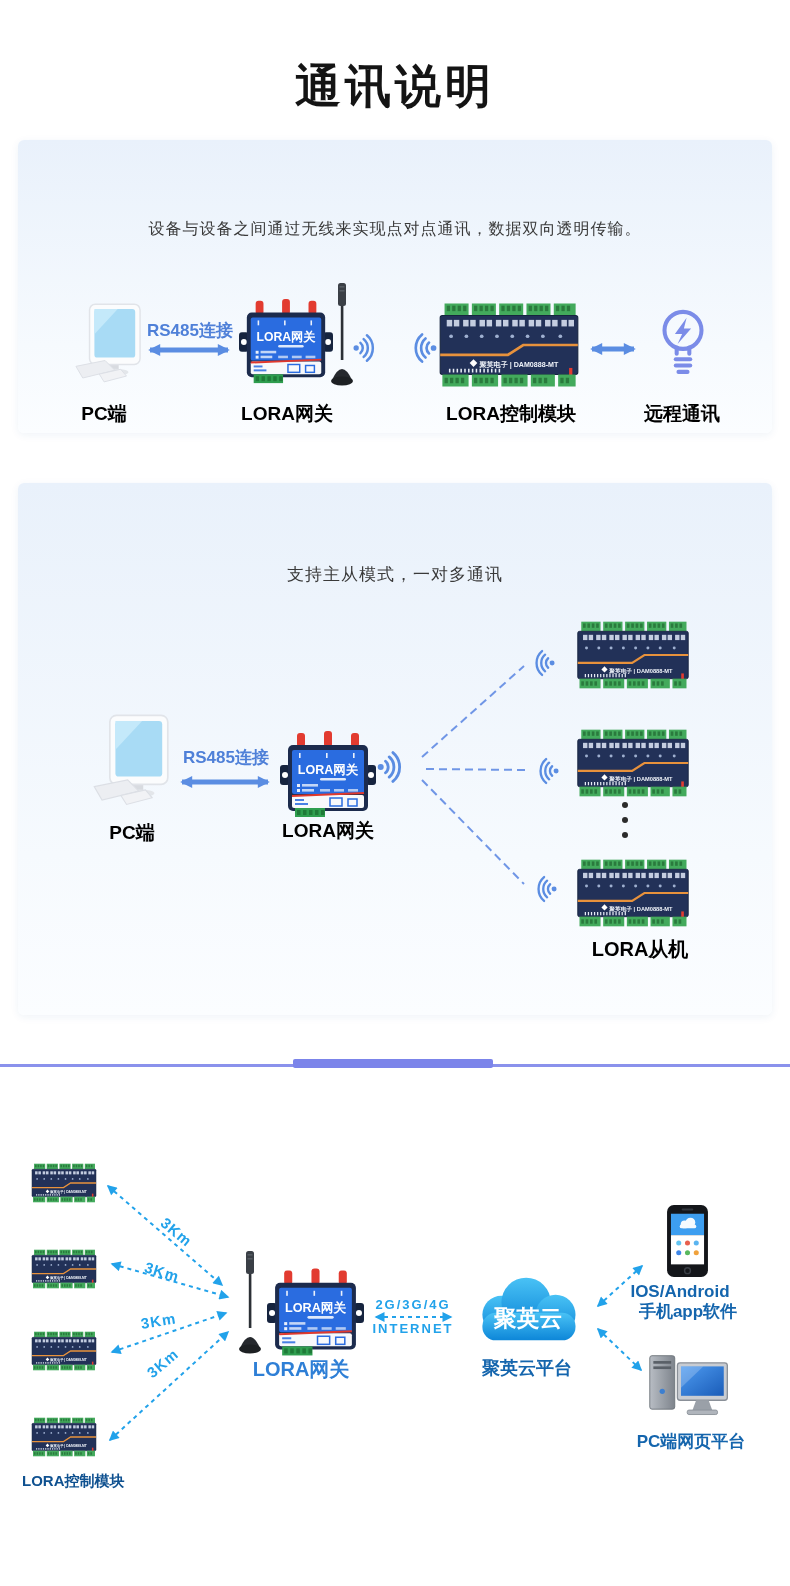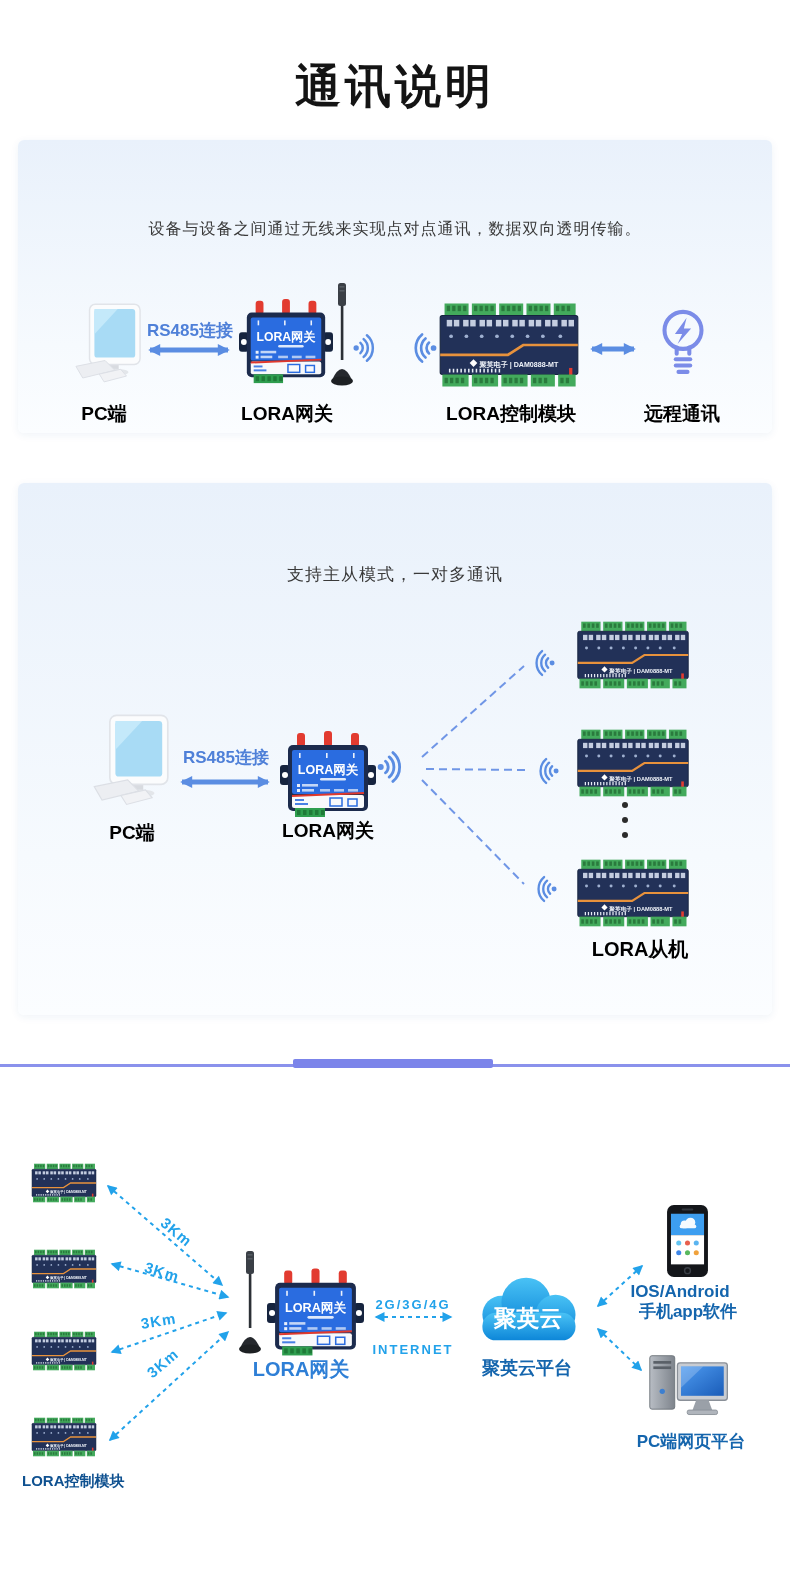--- a/index.html
+++ b/index.html
@@ -1099,21 +1099,21 @@
       <rect x="17" y="81" width="3.5" height="5"></rect>
           <rect x="23" y="81" width="3.5" height="5"></rect>
           <rect x="29" y="81" width="3.5" height="5"></rect>
           <rect x="35" y="81" width="3.5" height="5"></rect>
           <rect x="41" y="81" width="3.5" height="5"></rect>
     </g>
   </svg>
 </div>
   <div class="abs node-label" style="left:301px;top:1356px;font-size:20px;color:#2e7fd6;">LORA网关</div>
   <div class="abs cyan-label" style="left:413px;top:1297px;">2G/3G/4G</div>
-  <div class="abs cyan-label" style="left:413px;top:1321px;margin-top:21px;">INTERNET</div>
+  <div class="abs cyan-label" style="left:413px;top:1321px;">INTERNET</div>
   <div class="abs" style="left:463px;top:1271px;width:130px;height:76px;">
   <svg viewBox="0 0 132 80">
     <defs>
       <linearGradient id="cg" x1="0" y1="0" x2="0" y2="1">
         <stop offset="0" stop-color="#49c2f5"></stop>
             <stop offset="1" stop-color="#0d86d8"></stop>
       </linearGradient>
     </defs>
     <g fill="url(#cg)">
       <circle cx="38" cy="46" r="20"></circle>

